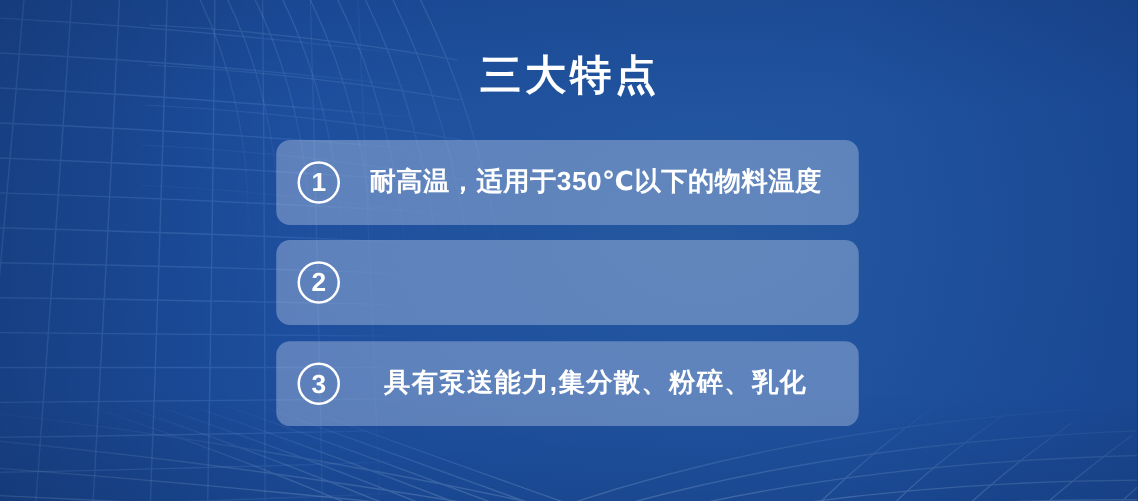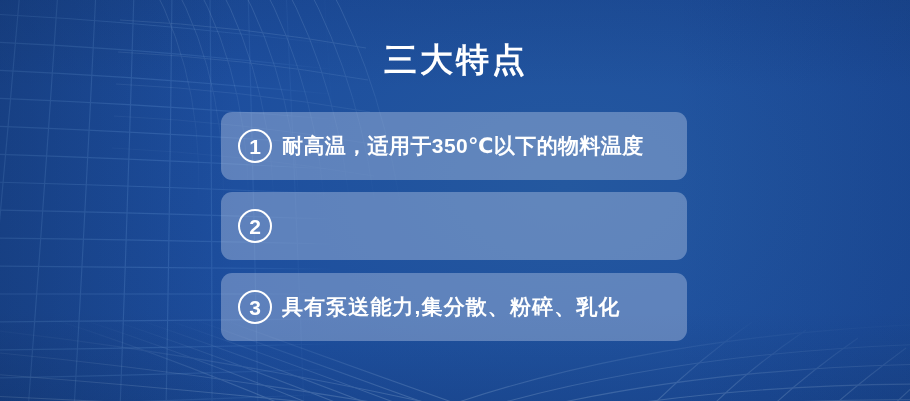--- a/index.html
+++ b/index.html
@@ -87,20 +87,21 @@
   .pill-1 { top: 112px; }
   .pill-2 { top: 192px; }
   .pill-3 { top: 273px; }
 
   .pill-text {
     flex: 1 1 auto;
     color: #ffffff;
     font-size: 21px;
     font-weight: bold;
     letter-spacing: 0.4px;
+    text-align: center;
     padding: 0 16px 0 10px;
     line-height: 1.2;
     white-space: nowrap;
   }
   .pill-3 .pill-text { letter-spacing: 1.1px; }
 </style>
 </head>
 <body>
 
 <div class="stage">

